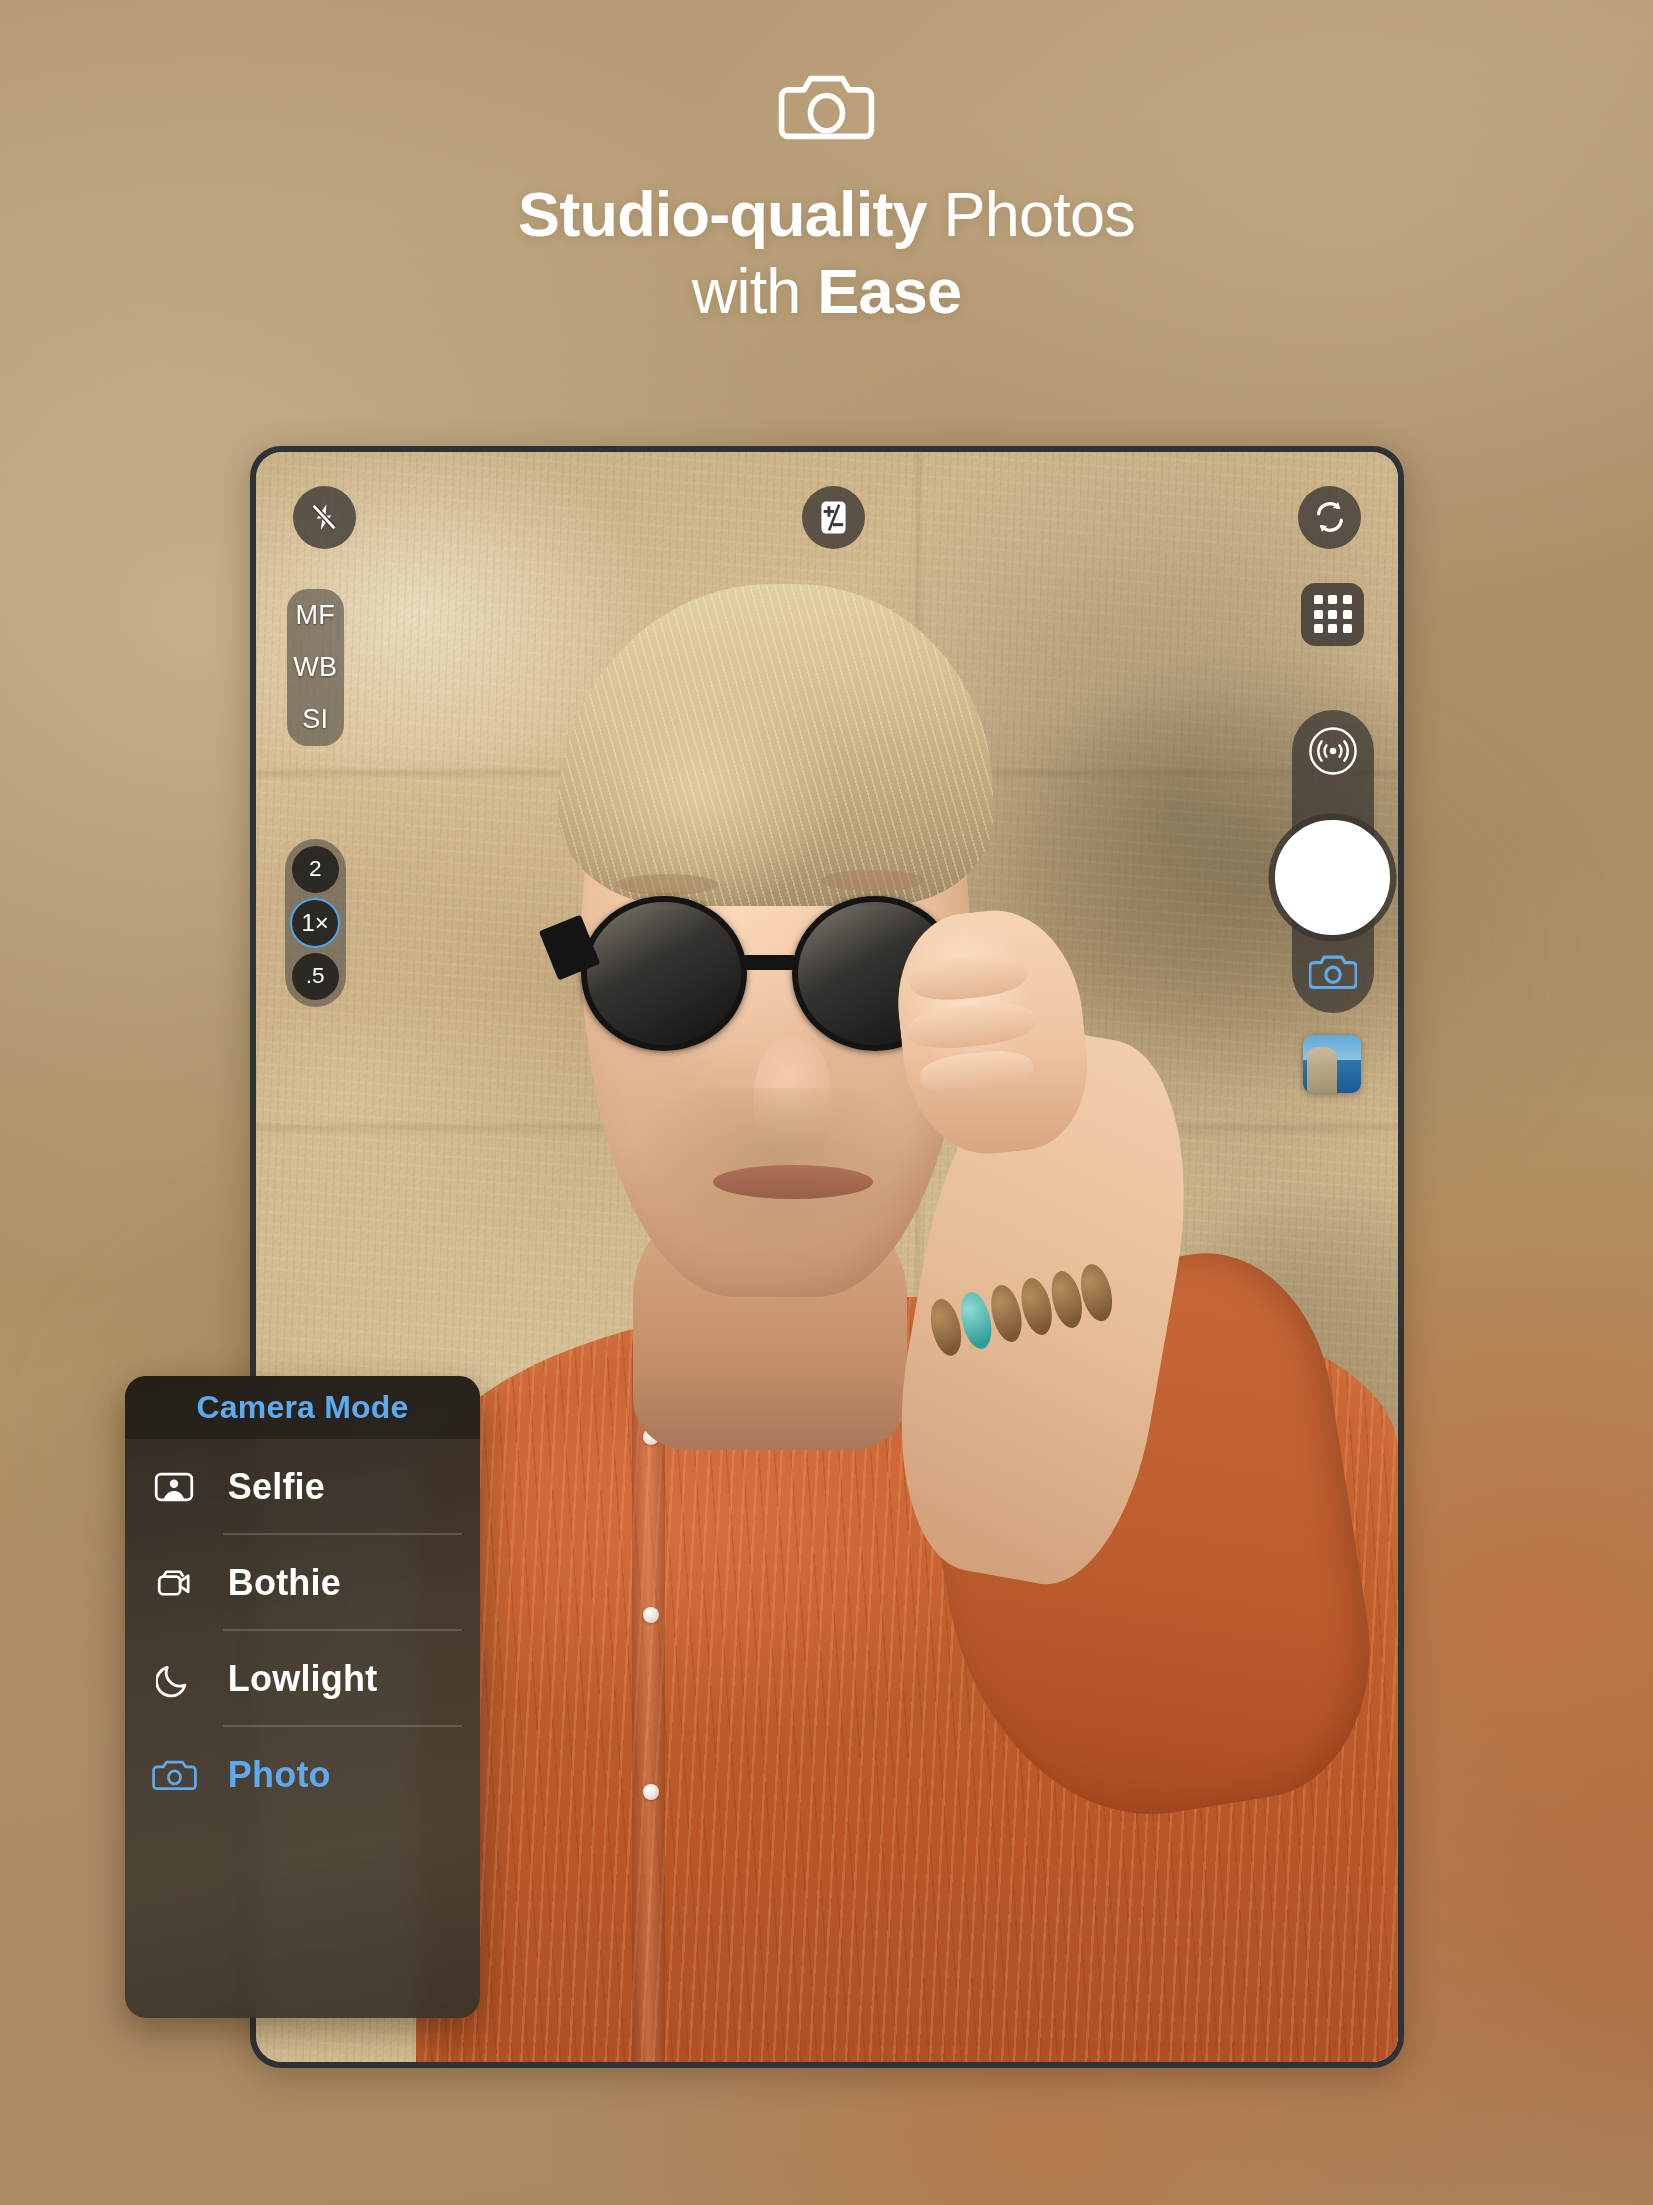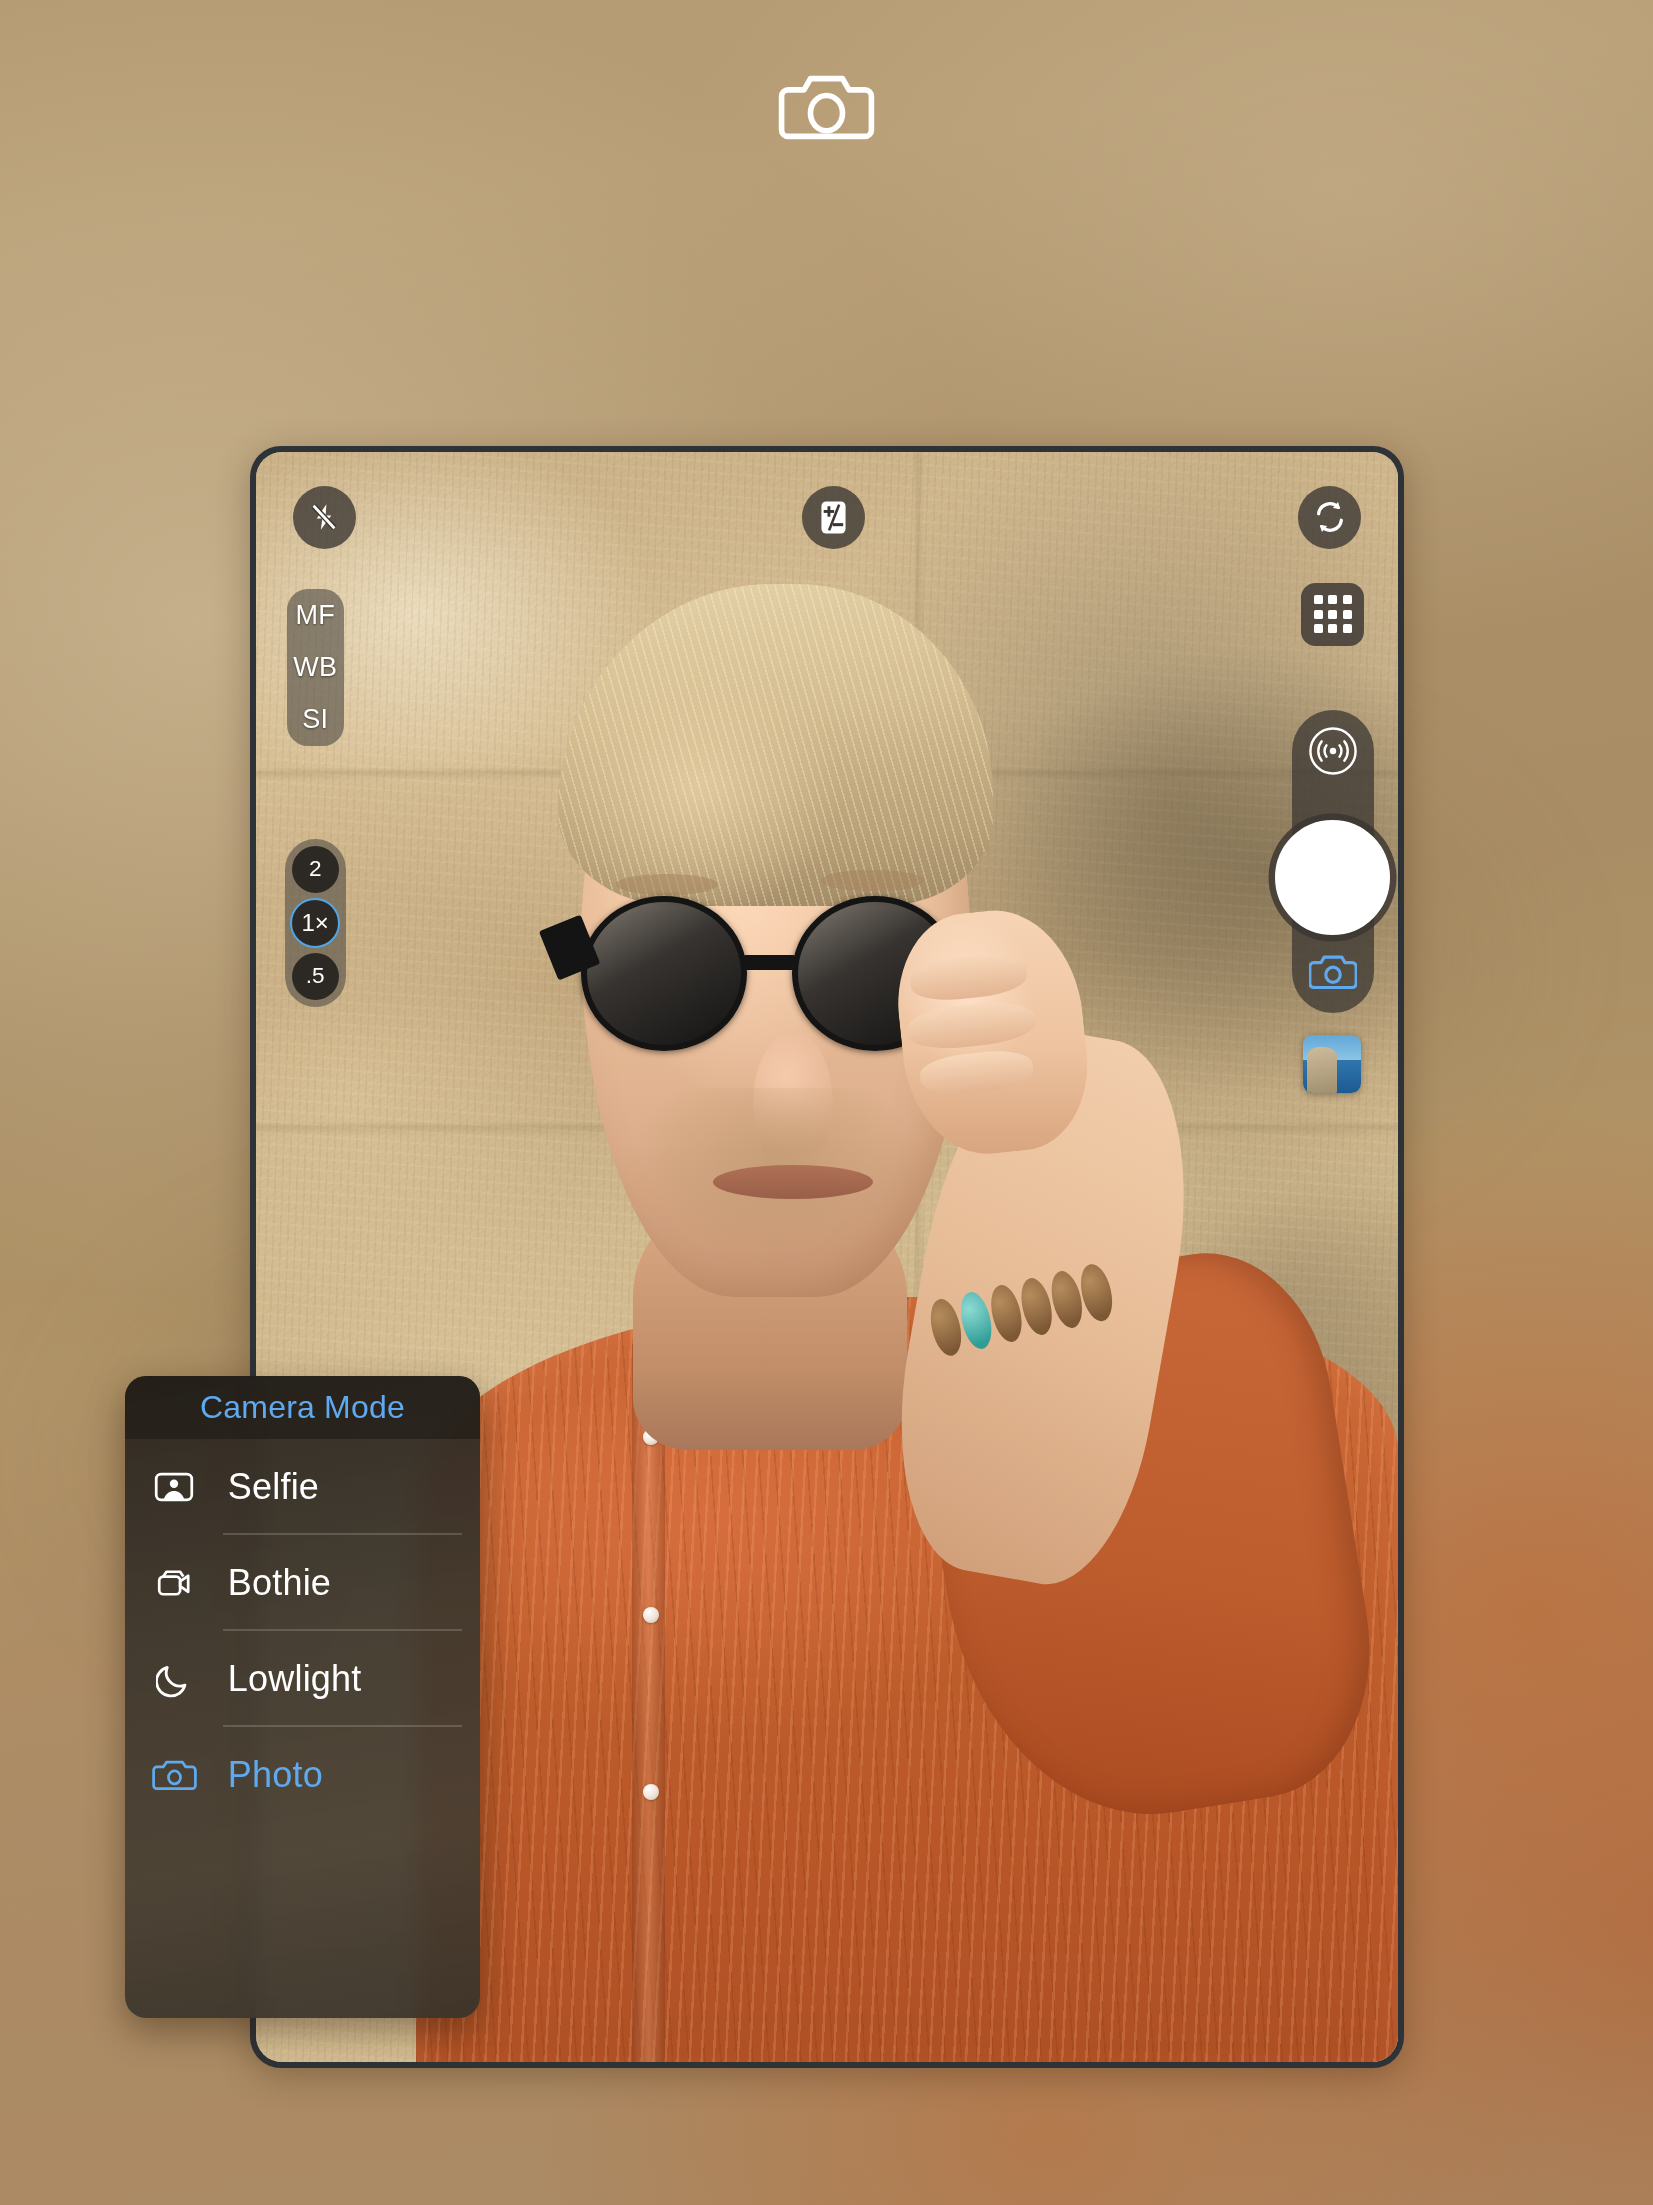--- a/index.html
+++ b/index.html
@@ -324,20 +324,21 @@
   
   #mode-menu {
     position:absolute; left:125px; top:1376px;
     width:355px; height:642px;
     border-radius:21px;
     overflow:hidden;
     z-index:9;
     background:linear-gradient(170deg, rgba(44,38,32,.96) 0%, rgba(62,55,45,.94) 40%, rgba(70,62,50,.93) 72%, rgba(58,51,42,.95) 100%);
     box-shadow:0 13px 36px rgba(40,24,8,.42);
     backdrop-filter:blur(11.3px);
+    font-weight:bold;
   }
   #menu-header {
     height:63px; display:flex; align-items:center; justify-content:center;
     background:rgba(28,24,20,.55);
     color:#5fa9ef; font-size:32px; letter-spacing:0.2px;
   }
   .menu-list { display:flex; flex-direction:column; }
   .menu-row {
     height:96px;
     display:flex; align-items:center;
@@ -371,20 +372,28 @@
   <div class="layer bg-blob3"></div>
 </div>
 
 <div id="header">
   <div id="app-logo">
     <svg width="97" height="77" viewBox="0 0 120 96" fill="none">
       <path d="M12 26h20l8-14h40l8 14h20a8 8 0 0 1 8 8v42a8 8 0 0 1-8 8H12a8 8 0 0 1-8-8V34a8 8 0 0 1 8-8z" stroke="#ffffff" stroke-width="7" stroke-linejoin="round"></path>
       <ellipse cx="60" cy="55" rx="20" ry="22" stroke="#ffffff" stroke-width="7"></ellipse>
     </svg>
   </div>
+  <h1 id="headline">
+    <span class="l1">
+      <span class="b">Studio-quality</span><span class="r"> Photos</span>
+    </span>
+    <span class="l2">
+      <span class="r">with </span><span class="b">Ease</span>
+    </span>
+  </h1>
 </div>
 
 <div id="device">
   <div id="viewfinder">
 
     <div class="photo">
       <div class="wall"></div>
       <div class="wall-grain"></div>
       <div class="wall-seams"></div>
       <div class="wall-shade"></div>

